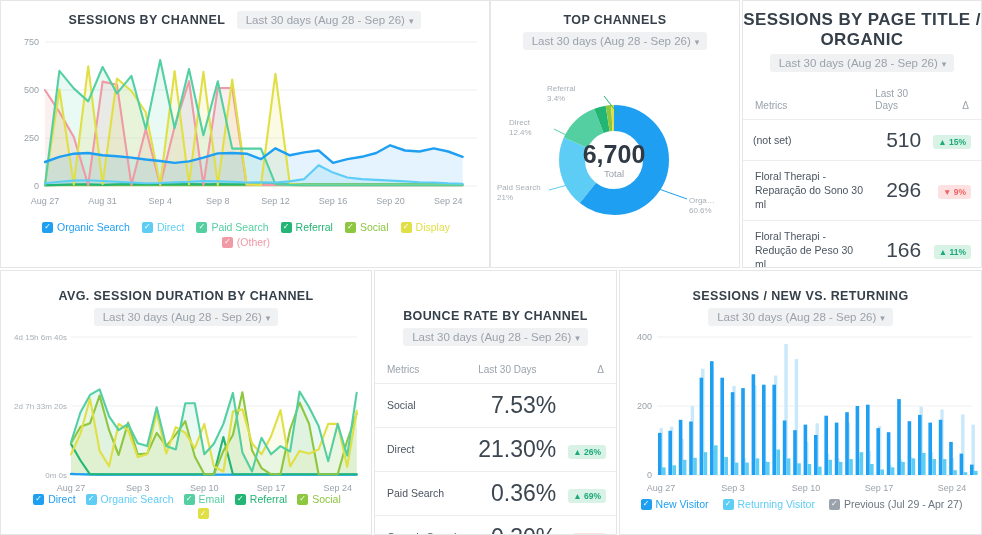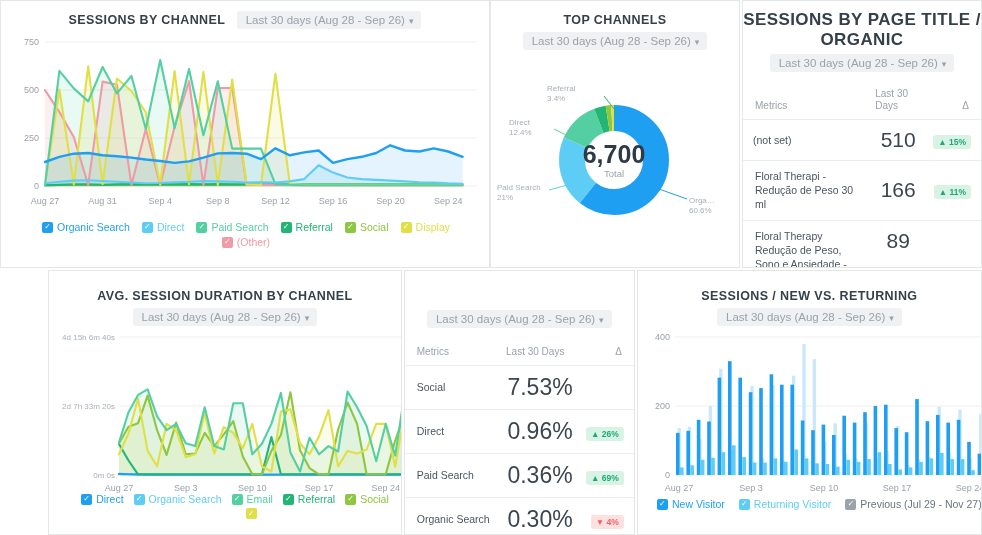--- a/index.html
+++ b/index.html
@@ -50,21 +50,21 @@
     font-size: 10px; font-weight: normal; color: #9aa2ab;
     padding: 4px 6px 8px; text-align: left; vertical-align: bottom;
   }
   .tbl th.num { text-align: left; }
   .tbl th.delta { text-align: right; width: 30px; }
   .tbl td {
     border-top: 1px solid #ecedef;
     padding: 8px 6px; vertical-align: middle;
   }
   .m-name { font-size: 10.5px; color: #4a5560; line-height: 1.35; }
-  .m-val { font-size: 21px; color: #3c4650; text-align: center; font-weight: 300; white-space: nowrap; }
+  .m-val { font-size: 21px; color: #3c4650; text-align: right; font-weight: 300; white-space: nowrap; }
   .m-val.small { font-size: 23px; }
   .badge {
     font-size: 8.5px; padding: 2px 5px; border-radius: 3px;
     white-space: nowrap; display: inline-block; font-weight: bold;
   }
   .badge.up { background: #d8f3e6; color: #1ea97c; }
   .badge.down { background: #fde0e0; color: #f06363; }
   .delta-cell { text-align: right; width: 48px; }
 </style>
 </head>
@@ -202,35 +202,40 @@
           <th class="delta" style="padding-right:12px;">Δ</th>
         </tr>
           </thead>
         <tbody>
           <tr>
             <td class="m-name" style="padding-left:10px;">(not set)</td>
             <td class="m-val">510</td>
             <td class="delta-cell" style="padding-right:10px;"><span class="badge up">▲ <span>15%</span></span></td>
           </tr>
           <tr>
+            <td class="m-name" style="padding-left:12px;">Floral Therapi - Reparação do Sono 30 ml</td>
+            <td class="m-val">296</td>
+            <td class="delta-cell" style="padding-right:10px;"><span class="badge down">▼ <span>9%</span></span></td>
+          </tr>
+          <tr>
             <td class="m-name" style="padding-left:12px;">Floral Therapi - Redução de Peso 30 ml</td>
             <td class="m-val">166</td>
             <td class="delta-cell" style="padding-right:10px;"><span class="badge up">▲ <span>11%</span></span></td>
           </tr>
           <tr>
             <td class="m-name" style="padding-left:12px;">Floral Therapy Redução de Peso, Sono e Ansiedade - KIT com 3</td>
             <td class="m-val" style="vertical-align:top;">89</td>
             <td class="delta-cell" style="padding-right:10px;vertical-align:top;padding-top:12px;"></td>
           </tr>
         </tbody>
       </table>
     </div>
   </div>
 
-  <div class="row row-bottom" style="margin-top:2px;padding-left:48px;">
+  <div class="row row-bottom" style="margin-top:2px;">
 
     <div class="card" style="width:372px;height:265px;">
       <div class="card-head" style="padding-top:15px;">
         <span class="card-title">AVG. SESSION DURATION BY CHANNEL</span>
         <span class="pill block"><span>Last 30 days (Aug 28 - Sep 26)</span><span class="chev">▾</span></span>
       </div>
       <svg width="372" height="170" viewBox="0 0 372 170" style="position:absolute;top:55px;left:0;">
         <g>
           <text class="axis-lbl-sm" x="66" y="14" text-anchor="end">4d 15h 6m 40s</text>
           <text class="axis-lbl-sm" x="66" y="83" text-anchor="end">2d 7h 33m 20s</text>
@@ -285,39 +290,40 @@
           </div>
         <div class="lg-item" style="width:100%;justify-content:center;padding-left:36px;">
             <span class="cb" style="background:#e0df46">✓</span>
             <span style="color:#e0df46"></span>
           </div>
       </div>
     </div>
 
     <div class="card" style="width:243px;height:265px;margin-left:2px;">
       <div class="card-head" style="padding-top:35px;">
+        <span class="card-title">BOUNCE RATE BY CHANNEL</span>
         <span class="pill block"><span>Last 30 days (Aug 28 - Sep 26)</span><span class="chev">▾</span></span>
       </div>
       <table class="tbl" style="margin-top:14px;">
         <thead>
             <tr>
           <th style="padding-left:12px;">Metrics</th>
           <th class="num" style="width:80px;">Last 30 Days</th>
           <th class="delta" style="padding-right:12px;">Δ</th>
         </tr>
           </thead>
         <tbody>
           <tr>
             <td class="m-name" style="padding-left:12px;">Social</td>
             <td class="m-val small">7.53%</td>
             <td class="delta-cell" style="padding-right:10px;"></td>
           </tr>
           <tr>
             <td class="m-name" style="padding-left:12px;">Direct</td>
-            <td class="m-val small">0.96%</td>
+            <td class="m-val small">21.30%</td>
             <td class="delta-cell" style="padding-right:10px;"><span class="badge up">▲ <span>26%</span></span></td>
           </tr>
           <tr>
             <td class="m-name" style="padding-left:12px;">Paid Search</td>
             <td class="m-val small">0.36%</td>
             <td class="delta-cell" style="padding-right:10px;"><span class="badge up">▲ <span>69%</span></span></td>
           </tr>
           <tr>
             <td class="m-name" style="padding-left:12px;">Organic Search</td>
             <td class="m-val small">0.30%</td>
@@ -457,18 +463,18 @@
         <div class="lg-item">
             <span class="cb" style="background:#1e9ff2">✓</span>
             <span style="color:#1e9ff2">New Visitor</span>
           </div>
         <div class="lg-item">
             <span class="cb" style="background:#5ecdf5">✓</span>
             <span style="color:#5ecdf5">Returning Visitor</span>
           </div>
         <div class="lg-item">
             <span class="cb" style="background:#9aa2ab">✓</span>
-            <span style="color:#6b757f">Previous (Jul 29 - Nov 27)</span>
+            <span style="color:#6b757f">Previous (Jul 29 - Apr 27)</span>
           </div>
       </div>
     </div>
   </div>
 </div>
 
 </body></html>

